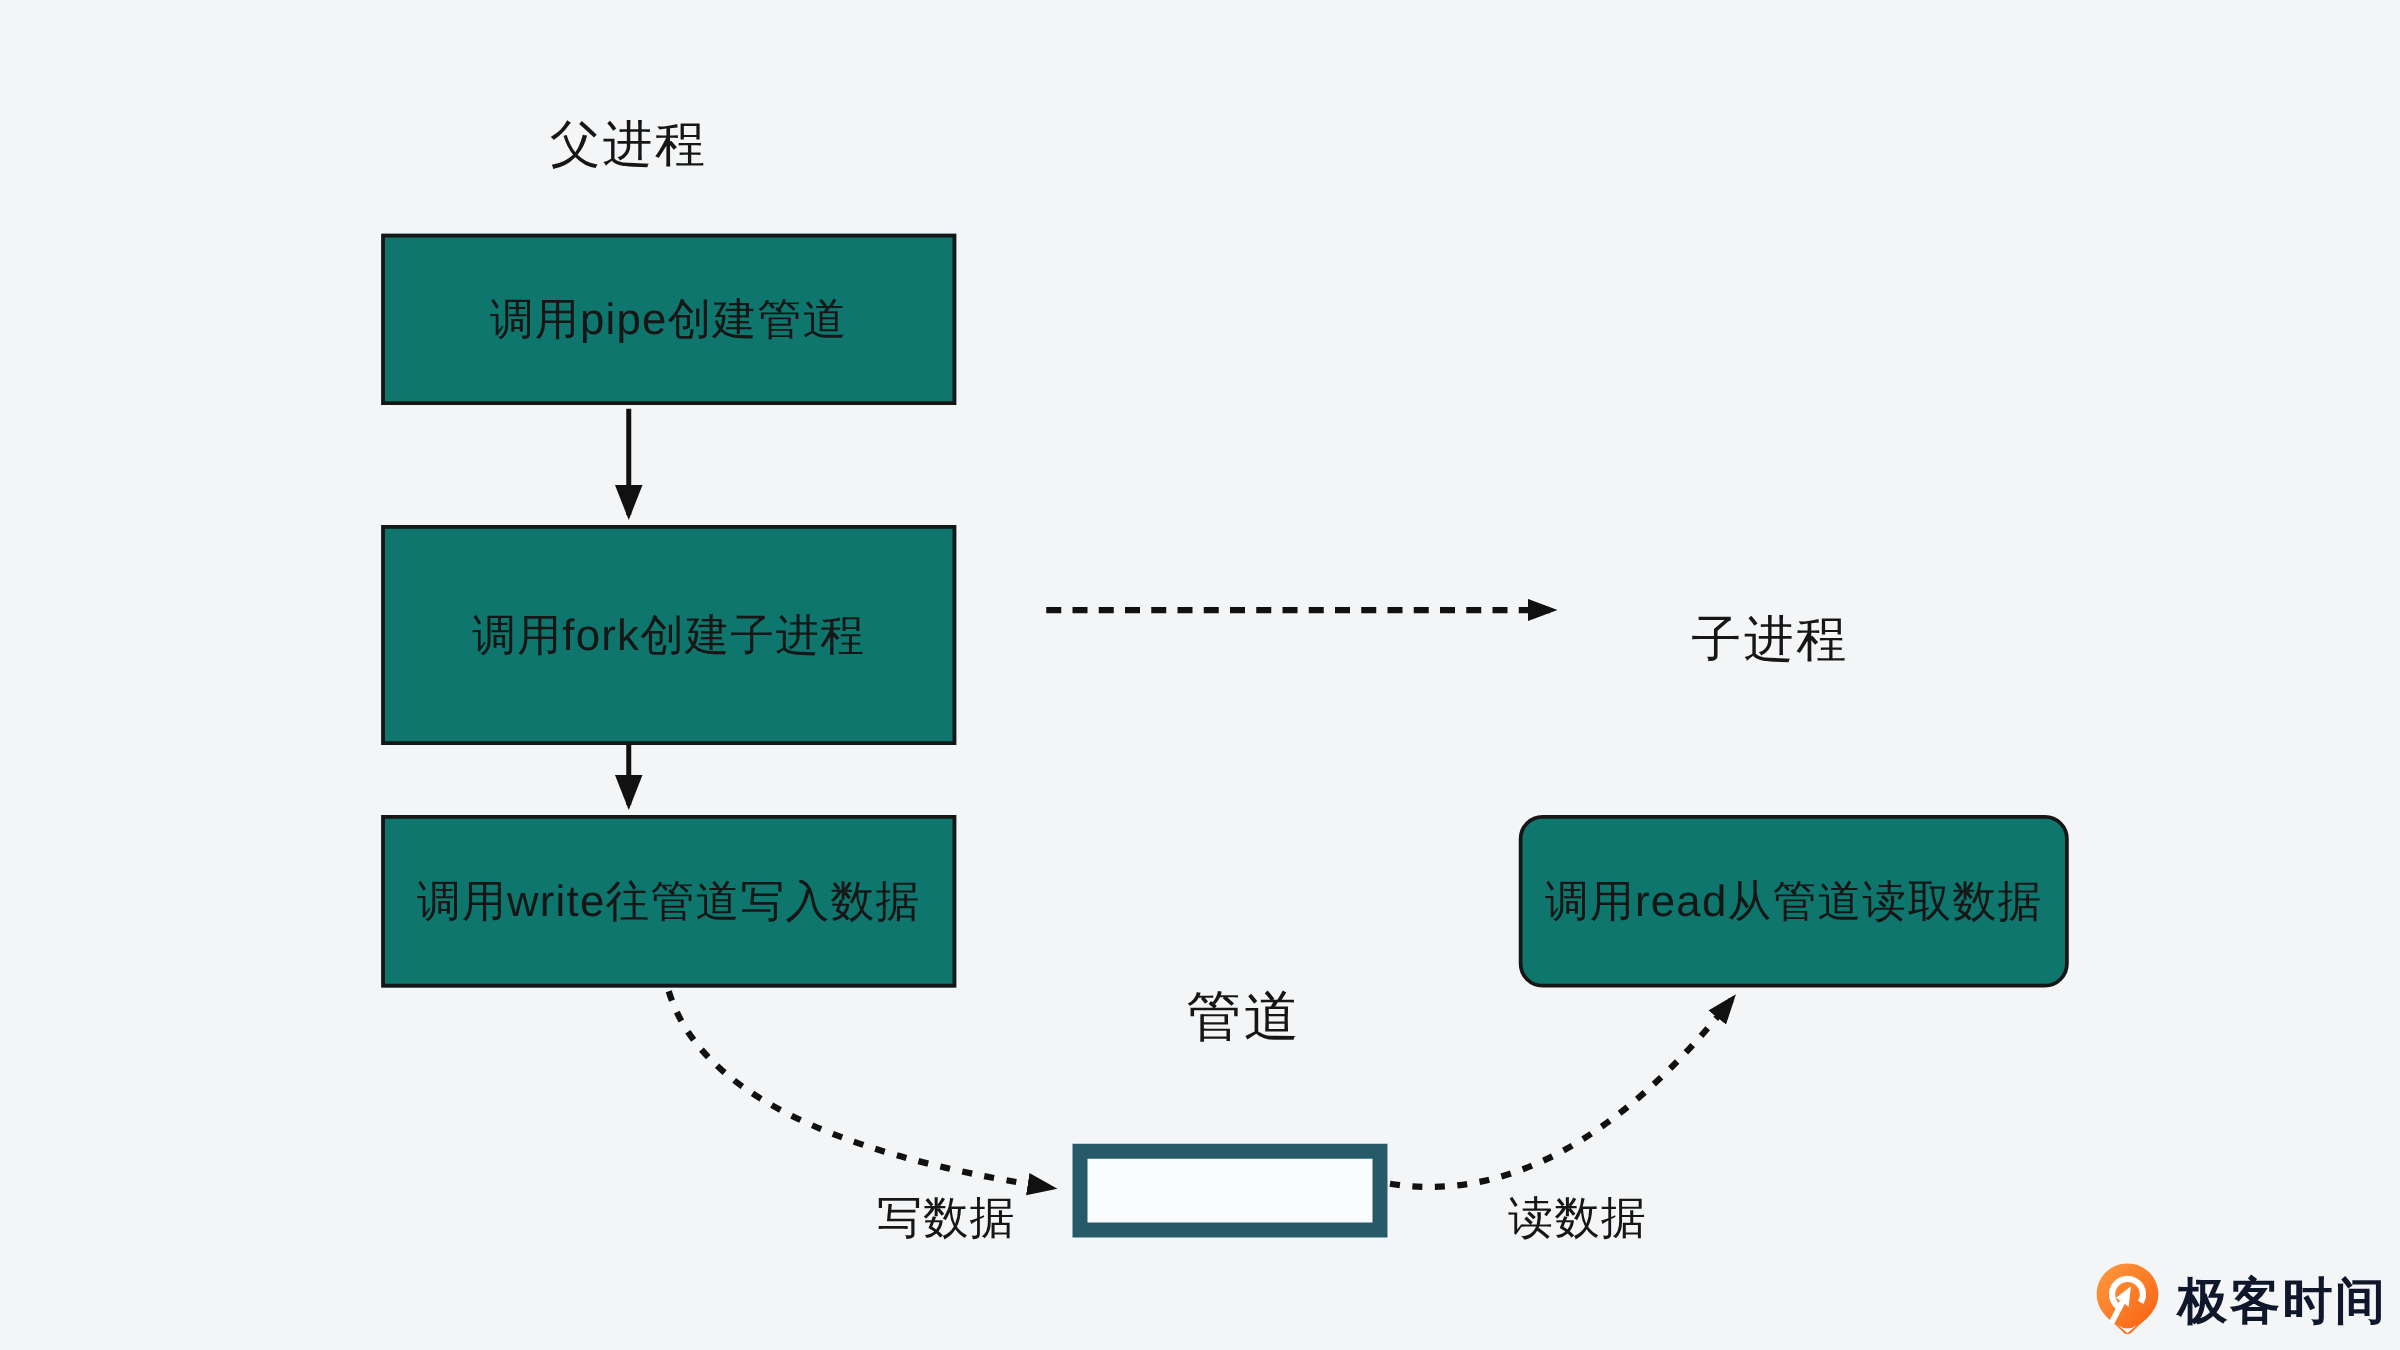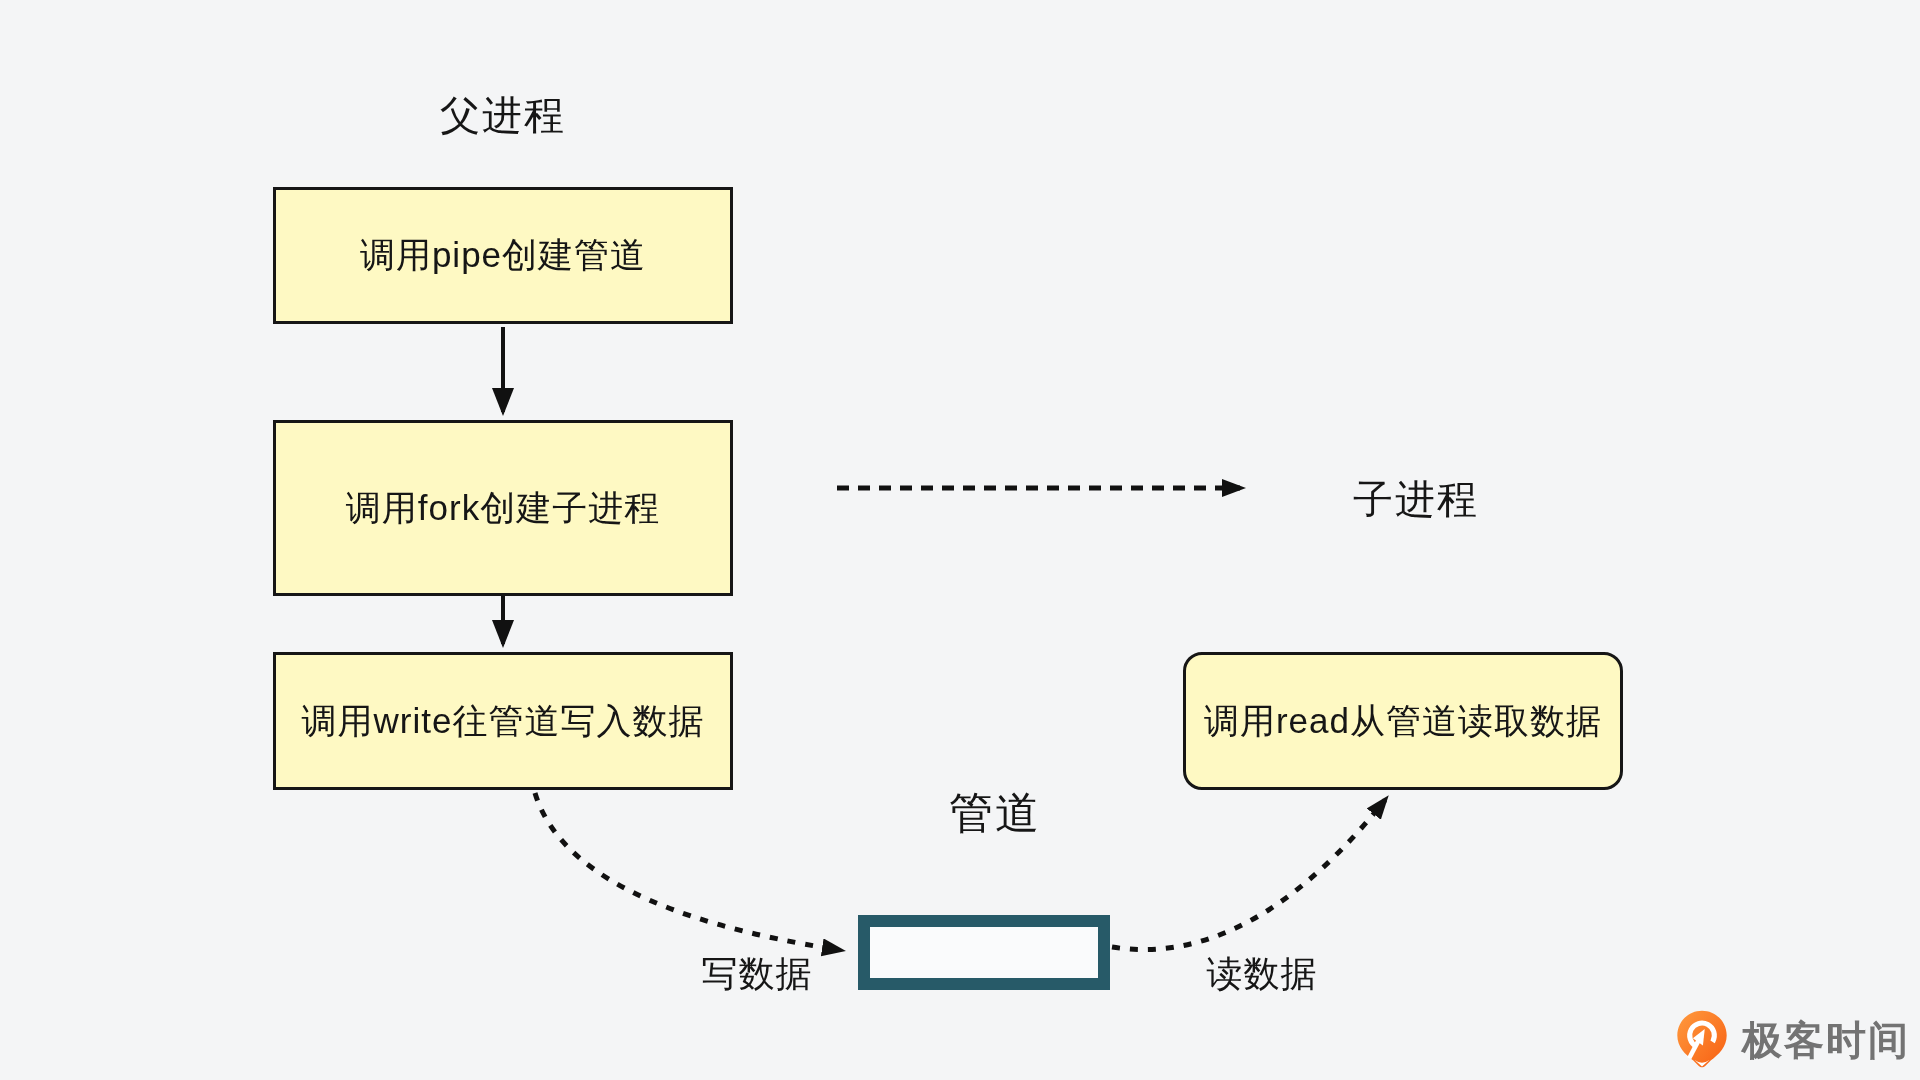--- a/index.html
+++ b/index.html
@@ -16,29 +16,30 @@
   .arrow-layer {
     position: absolute;
     left: 0; top: 0;
     width: 1920px; height: 1080px;
     pointer-events: none;
   }
 
   .flow-box {
     position: absolute;
     box-sizing: border-box;
-    background: #fef9c3;
+    background: #0f766e;
     border: 3px solid #161616;
     display: flex;
     align-items: center;
     justify-content: center;
     font-size: 35px;
     color: #161616;
     letter-spacing: 1px;
     white-space: nowrap;
+    margin-left: 32px;
   }
 
   .diagram-label {
     position: absolute;
     color: #161616;
     text-align: left;
     white-space: nowrap;
     transform: translateX(-50%);
   }
   .label-lg { font-size: 40px; letter-spacing: 2px; }
@@ -57,21 +58,21 @@
   .brand {
     position: absolute;
     left: 1674px; top: 1008px;
     display: flex;
     align-items: center;
   }
   .brand-text {
     margin-left: 12px;
     font-size: 40px;
     font-weight: bold;
-    color: #737373;
+    color: #0f172a;
     letter-spacing: 2px;
     white-space: nowrap;
   }
 </style>
 </head>
 <body>
 
 <div class="stage">
 
   <svg class="arrow-layer" viewBox="0 0 1920 1080">
@@ -94,21 +95,21 @@
 
     <line x1="837" y1="488" x2="1240" y2="488" stroke="#111111" stroke-width="5" stroke-dasharray="12 9" marker-end="url(#head-dash)"></line>
 
     <path d="M535,793 Q570,909 840,950" fill="none" stroke="#111111" stroke-width="5" stroke-dasharray="8 10" marker-end="url(#head-dash)"></path>
 
     <path d="M1112,947 Q1250,969 1385,800" fill="none" stroke="#111111" stroke-width="5" stroke-dasharray="8 10" marker-end="url(#head-dash)"></path>
   </svg>
 
   <div class="diagram-label label-lg" style="left:503px; top:88px;">父进程</div>
 
-  <div class="diagram-label label-lg" style="left:1416px; top:472px;">子进程</div>
+  <div class="diagram-label label-lg" style="left:1416px; top:484px;">子进程</div>
 
   <div class="flow-box" style="left:273px; top:187px; width:460px; height:137px;">
     <span>调用pipe创建管道</span>
   </div>
 
   <div class="flow-box" style="left:273px; top:420px; width:460px; height:176px;">
     <span>调用fork创建子进程</span>
   </div>
 
   <div class="flow-box" style="left:273px; top:652px; width:460px; height:138px;">

